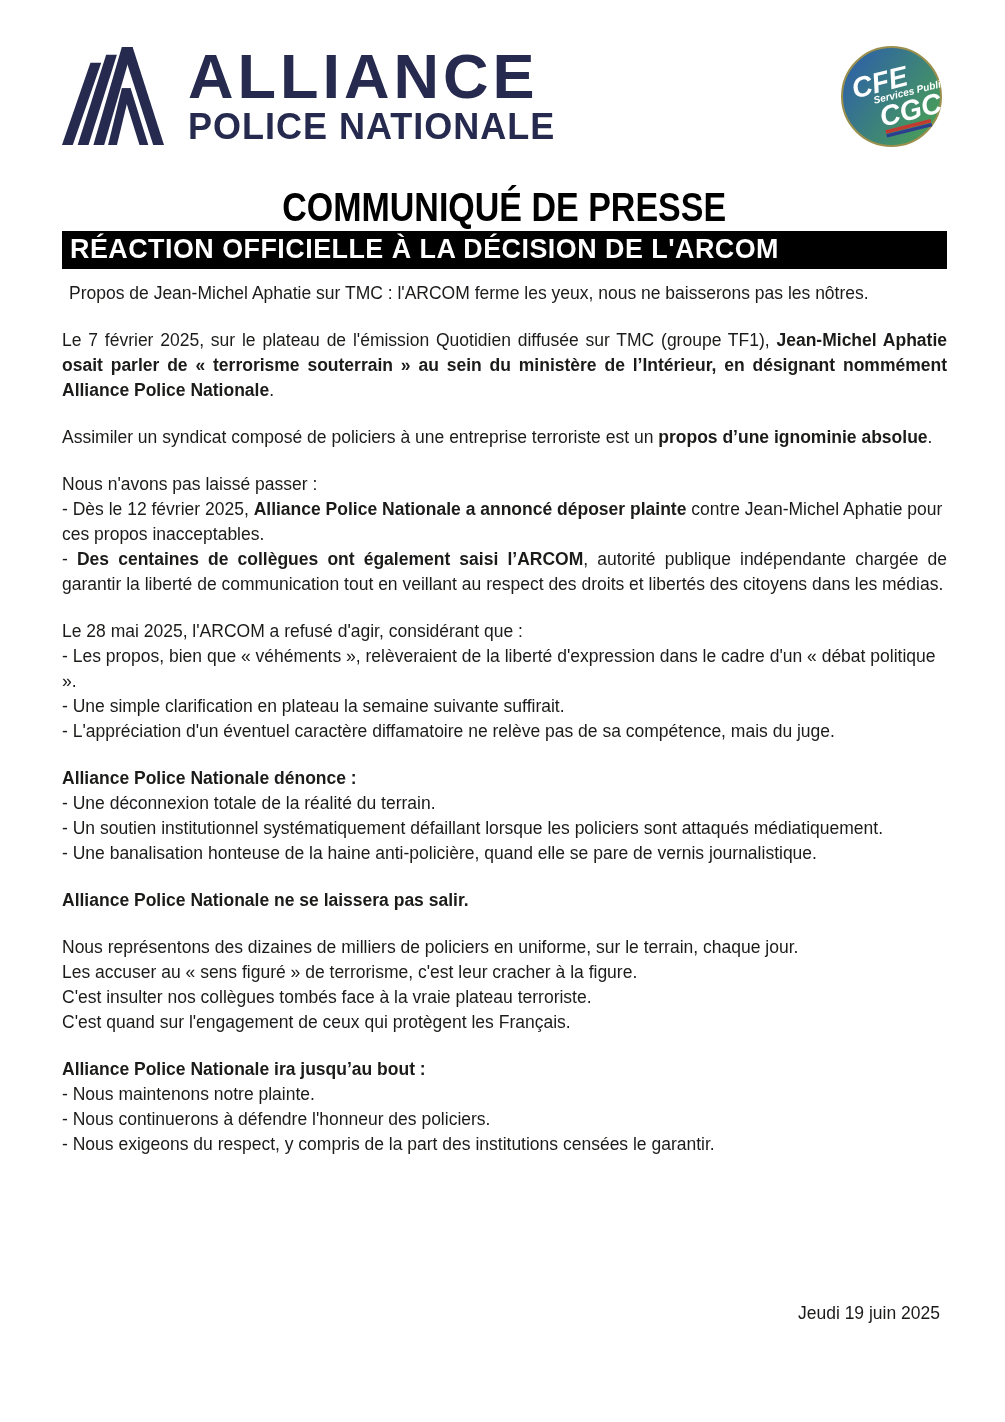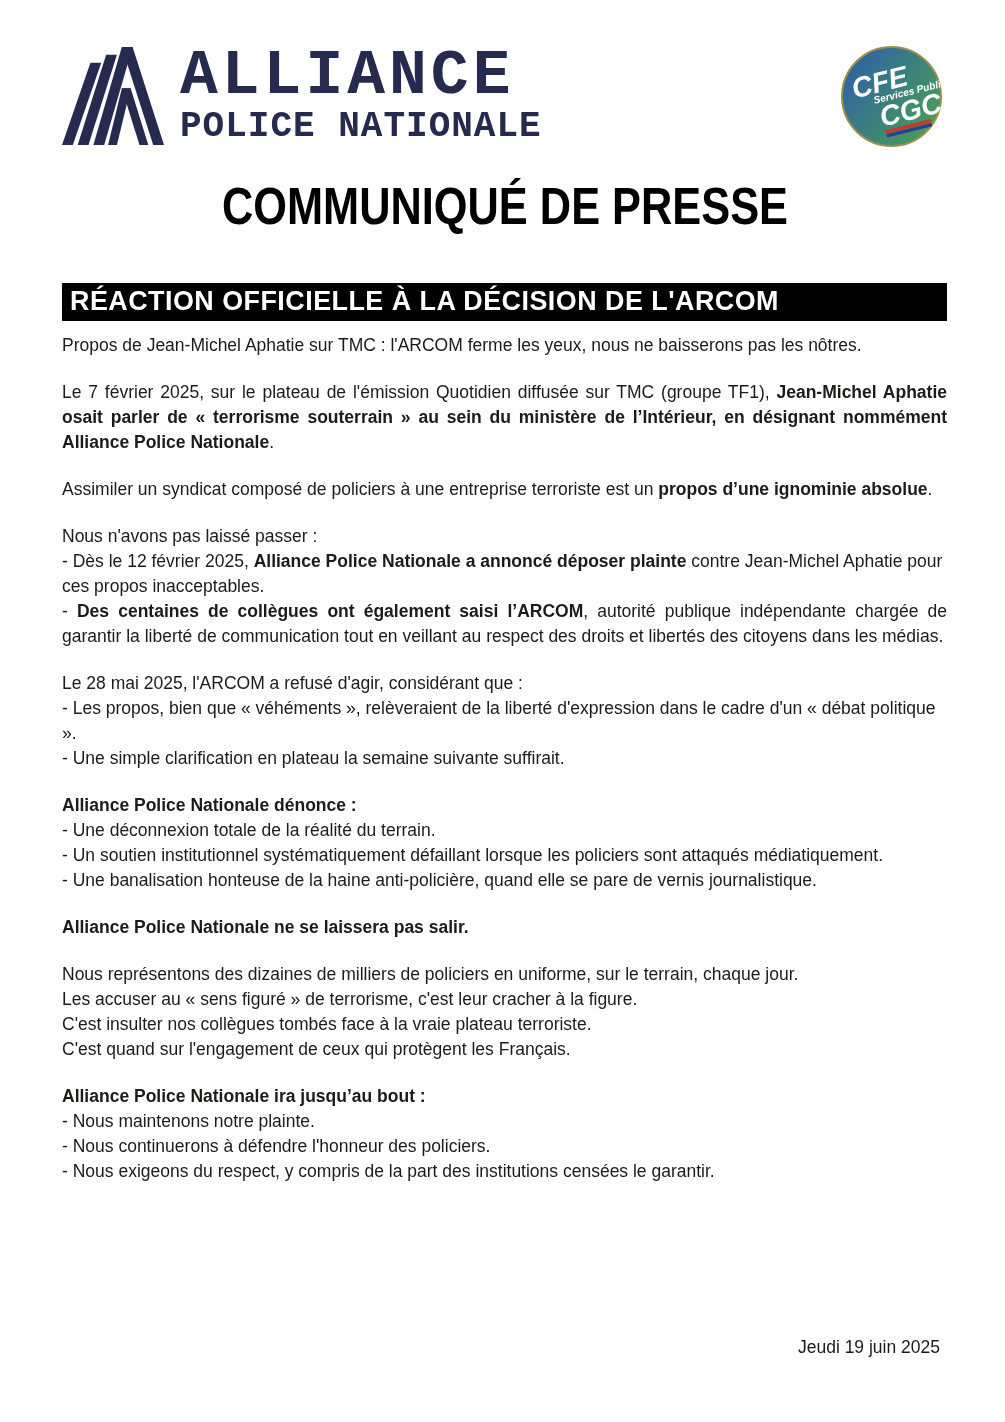--- a/index.html
+++ b/index.html
@@ -22,56 +22,56 @@
     position:relative;
     width:1005px;height:1422px;
     padding:45px 58px 0 62px;
     overflow:hidden;
     background:#ffffff;
   }
   
   .header{display:flex;justify-content:space-between;align-items:flex-start;height:106px;}
   .logo{display:flex;align-items:flex-start;}
   .a-mark{width:102px;height:102px;flex:0 0 auto;}
-  .logo-text{margin-left:16px;margin-top:2px;font-family:Liberation Mono, monospace;}
+  .logo-text{margin-left:24px;margin-top:2px;}
   .logo-t1{
     font-size:63px;font-weight:bold;line-height:0.94;
     letter-spacing:4px;color:var(--navy);white-space:nowrap;
   }
   .logo-t2{
     font-size:36px;font-weight:bold;line-height:1;
     letter-spacing:1px;color:var(--navy);white-space:nowrap;margin-top:3px;
   }
   .badge{width:103px;height:103px;flex:0 0 auto;margin-right:4px;}
   .badge text{font-family:"Liberation Sans","DejaVu Sans",sans-serif;}
   
   .doc-title{
     margin:32px 0 0 0;text-align:center;font-weight:bold;
-    font-size:51px;line-height:48px;color:#000;white-space:nowrap;
+    font-size:40px;line-height:48px;color:#000;white-space:nowrap;
   }
   .doc-title .squeeze{display:inline-block;transform:scaleX(0.85);transform-origin:center;letter-spacing:0px;}
   
   .banner{
-    margin-top:52px;background:var(--banner-bg);color:var(--banner-fg);
+    background:var(--banner-bg);color:var(--banner-fg);
     font-weight:bold;font-size:28px;line-height:30px;
     padding:3px 8px 5px 8px;white-space:nowrap;
   }
   .banner .squeeze{display:inline-block;transform:scaleX(0.96);transform-origin:left;letter-spacing:0.5px;}
   
   .doc-body{margin-top:12px;}
   .block{margin-top:22px;font-size:17.5px;line-height:25px;}
-  .block:first-child{margin-top:0;}
+  .block:first-child{margin-top:0;margin-left:7px;}
   .block.tight{margin-top:0;}
   .block.align-justify .line{text-align:justify;}
   .line{min-height:25px;}
   .run-b{font-weight:bold;}
   .run-u{}
   
   .footer{
-    position:absolute;top:1337px;right:65px;
+    position:absolute;top:1303px;right:65px;
     font-size:17.5px;color:var(--text);
   }
 </style>
 </head>
 <body>
 
 <div class="page">
 
   <header class="header">
     <div class="logo">
@@ -127,20 +127,21 @@
         <div class="line"><span class="run-u">Nous n'avons pas laissé passer :</span></div>
         <div class="line"><span>- Dès le 12 février 2025, </span><span class="run-b">Alliance Police Nationale a annoncé déposer plainte</span><span> contre Jean-Michel Aphatie pour ces propos inacceptables.</span></div>
       </div>
       <div class="block align-justify tight">
         <div class="line"><span>- </span><span class="run-b">Des centaines de collègues ont également saisi l’ARCOM</span><span>, autorité publique indépendante chargée de garantir la liberté de communication tout en veillant au respect des droits et libertés des citoyens dans les médias.</span></div>
       </div>
       <div class="block align-left">
         <div class="line"><span class="run-u">Le 28 mai 2025, l'ARCOM a refusé d'agir, considérant que :</span></div>
         <div class="line"><span>- Les propos, bien que « véhéments », relèveraient de la liberté d'expression dans le cadre d'un « débat politique ».</span></div>
         <div class="line"><span>- Une simple clarification en plateau la semaine suivante suffirait.</span></div>
+        <div class="line"><span>- L'appréciation d'un éventuel caractère diffamatoire ne relève pas de sa compétence, mais du juge.</span></div>
       </div>
       <div class="block align-left">
         <div class="line"><span class="run-b">Alliance Police Nationale dénonce :</span></div>
         <div class="line"><span>- Une déconnexion totale de la réalité du terrain.</span></div>
         <div class="line"><span>- Un soutien institutionnel systématiquement défaillant lorsque les policiers sont attaqués médiatiquement.</span></div>
         <div class="line"><span>- Une banalisation honteuse de la haine anti-policière, quand elle se pare de vernis journalistique.</span></div>
       </div>
       <div class="block align-left">
         <div class="line"><span class="run-b">Alliance Police Nationale ne se laissera pas salir.</span></div>
       </div>

